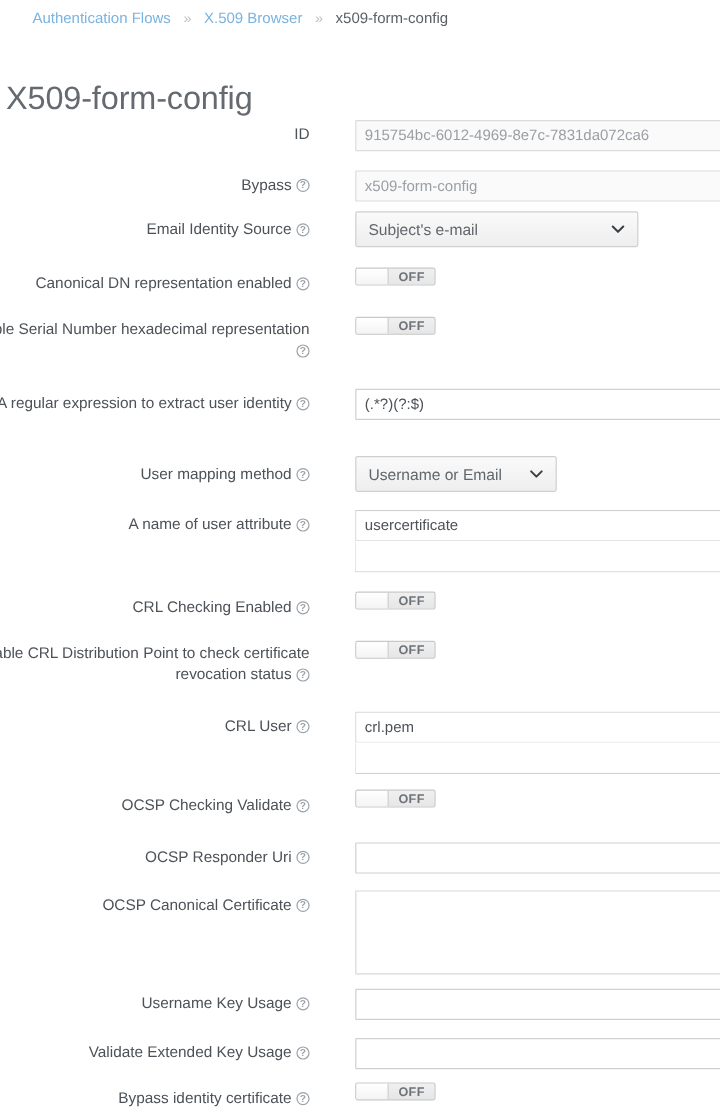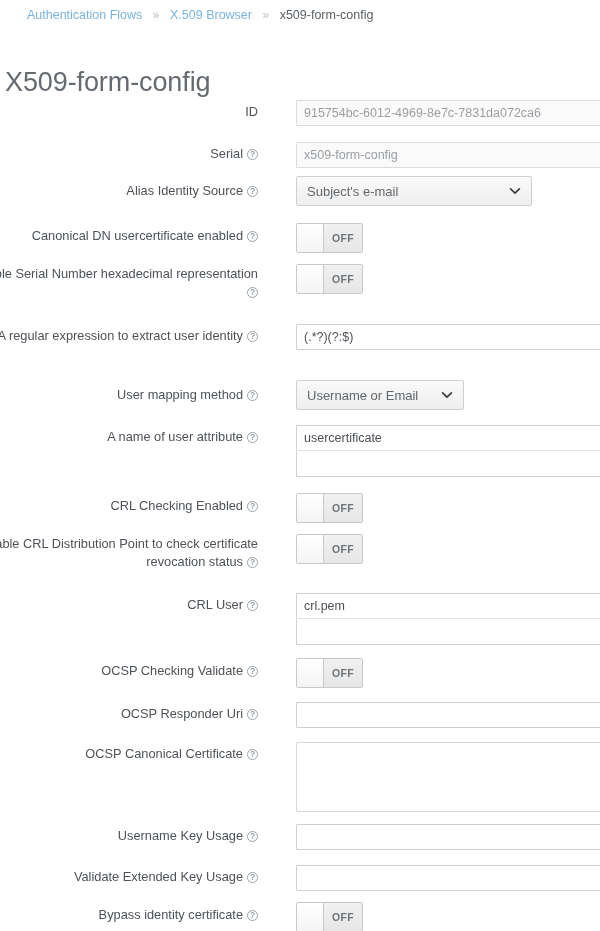--- a/index.html
+++ b/index.html
@@ -133,21 +133,21 @@
   .chev {
     width: 12px; height: 12px;
     margin-left: 8px;
     display: inline-block;
   }
   .chev svg { display: block; }
 
   
   .toggle {
     display: inline-flex;
-    height: 30px;
+    height: 15px;
     border: 1px solid #c8c8c8;
     border-radius: 2px;
     overflow: hidden;
     cursor: pointer;
     background: #ececec;
     user-select: none;
   }
   .toggle .handle {
     width: 27px;
     background: #fbfbfb;
@@ -179,38 +179,38 @@
 </div>
 
 <h1 class="page-title">X509-form-config</h1>
 
 <div class="form" id="form-root">
     <div class="form-row" style="position: absolute; left: 0px; top: 8px; width: 600px;">
       <label class="lbl" style="top: 3px;"><span>ID</span></label>
       <div class="ctl"><input type="text" class="txt disabled" readonly="readonly" value="915754bc-6012-4969-8e7c-7831da072ca6" style=""></div>
     </div>
     <div class="form-row" style="position: absolute; left: 0px; top: 50px; width: 600px;">
-      <label class="lbl" style="top: 3px;"><span>Serial</span><span class="help">?</span></label>
+      <label class="lbl" style="top: 3px;"><span>Bypass</span><span class="help">?</span></label>
       <div class="ctl"><input type="text" class="txt disabled" readonly="readonly" value="x509-form-config" style=""></div>
     </div>
     <div class="form-row" style="position: absolute; left: 0px; top: 84px; width: 600px;">
-      <label class="lbl" style="top: 6px;"><span>Alias Identity Source</span><span class="help">?</span></label>
+      <label class="lbl" style="top: 6px;"><span>Email Identity Source</span><span class="help">?</span></label>
       <div class="ctl">
         <div class="sel" style="width:236px">
           <span class="sel-val">Subject's e-mail</span>
           <span class="chev">
             <svg viewBox="0 0 12 12">
               <path d="M1.6 3.8 L6 8.2 L10.4 3.8" fill="none" stroke="#3b4045" stroke-width="1.7" stroke-linecap="round" stroke-linejoin="round"></path>
             </svg>
           </span>
         </div>
       </div>
     </div>
     <div class="form-row" style="position: absolute; left: 0px; top: 131px; width: 600px;">
-      <label class="lbl" style="top: 4px;"><span>Canonical DN usercertificate enabled</span><span class="help">?</span></label>
+      <label class="lbl" style="top: 4px;"><span>Canonical DN representation enabled</span><span class="help">?</span></label>
       <div class="ctl"><div class="toggle">
           <div class="handle"></div>
           <div class="state">OFF</div>
         </div></div>
     </div>
     <div class="form-row" style="position: absolute; left: 0px; top: 172px; width: 600px;">
       <label class="lbl" style="top: 1px;"><span>Enable Serial Number hexadecimal representation</span><span class="help">?</span></label>
       <div class="ctl"><div class="toggle">
           <div class="handle"></div>
           <div class="state">OFF</div>

